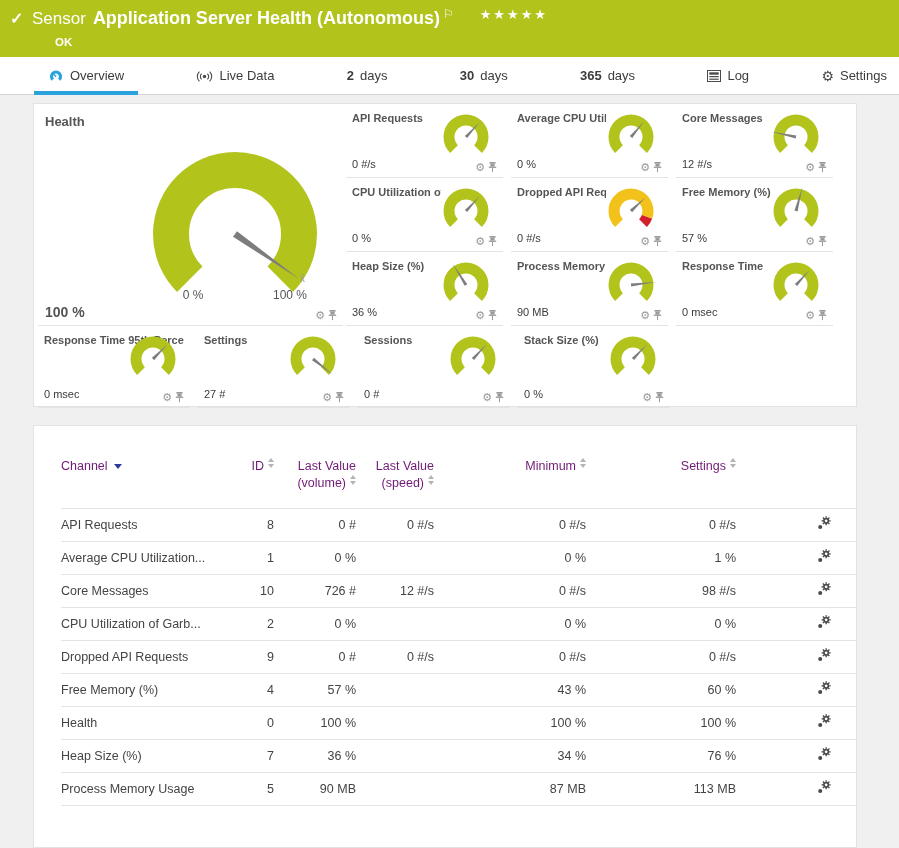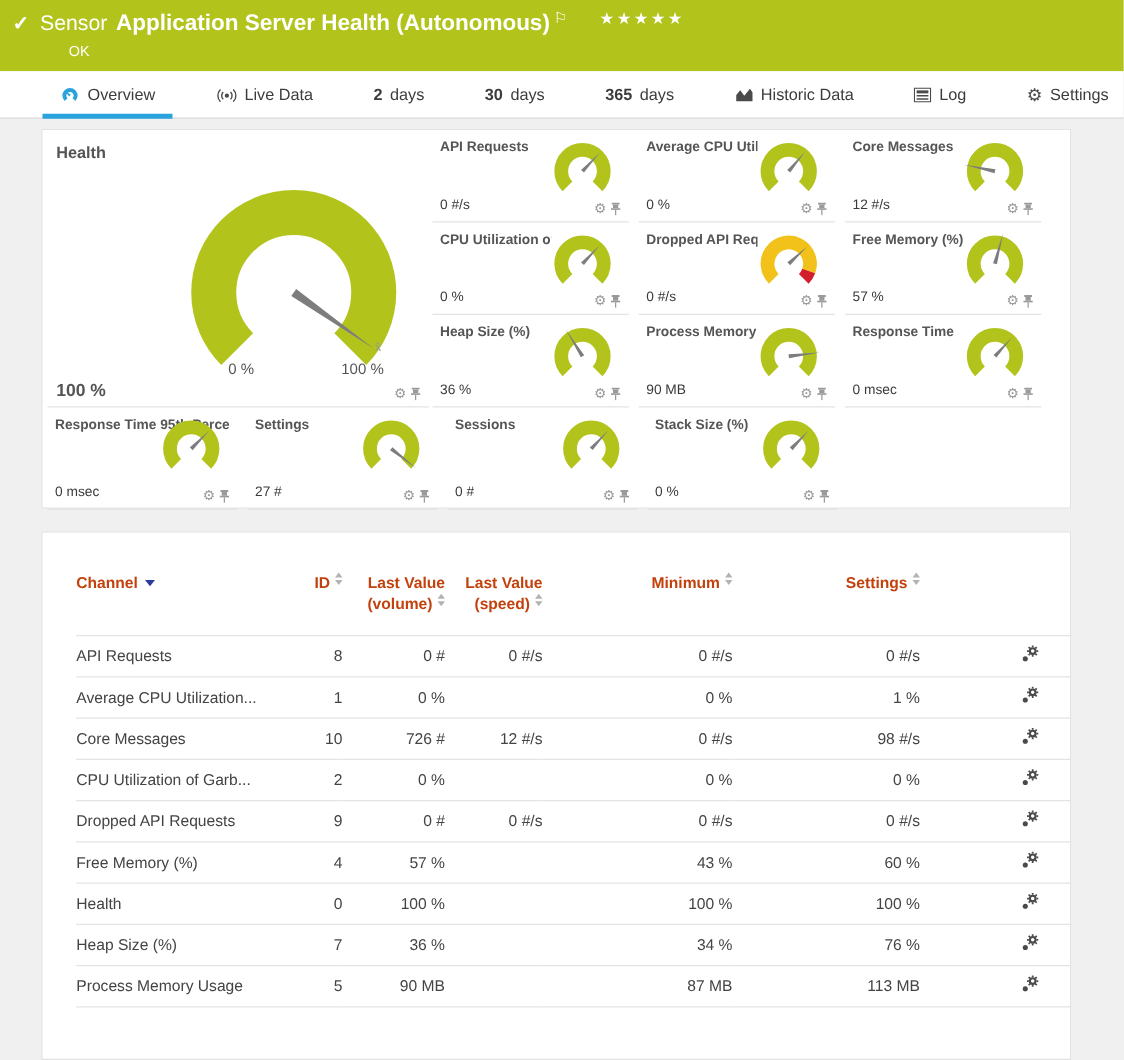--- a/index.html
+++ b/index.html
@@ -7,21 +7,21 @@
   body { font-family:"Liberation Sans",sans-serif; background:#f0f0f0; position:relative; }
 
   
   .titlebar { position:absolute; left:0; top:0; width:899px; height:57px; background:#b2c31c; color:#fff; }
   .check { position:absolute; left:10px; top:9px; font-size:16px; font-weight:bold; }
   .title-line { position:absolute; left:32px; top:7px; white-space:nowrap; }
   .kind { font-size:17px; margin-right:7px; }
   .sensor-title { font-weight:bold; font-size:18px; }
   .flag-icon { font-size:12px; vertical-align:6px; margin-left:3px; }
   .stars { font-size:13px; letter-spacing:2px; margin-left:26px; vertical-align:5px; }
-  .status-ok { position:absolute; left:55px; top:36px; font-size:11.5px; font-weight:normal; }
+  .status-ok { position:absolute; left:55px; top:36px; font-size:11.5px; font-weight:bold; }
 
   
   .tabs { position:absolute; left:0; top:57px; width:899px; height:38px; background:#fff;
           border-bottom:1px solid #d6d6d6; display:flex; justify-content:space-between;
           align-items:stretch; padding:0 8px 0 44px; }
   .tab { display:flex; align-items:center; gap:6px; font-size:13px; color:#3c3c3c; position:relative; padding:0 4px; cursor:pointer; }
   .tab.active::after { content:""; position:absolute; left:-10px; right:-10px; bottom:-1px; height:4px; background:#2aa3dc; }
   .tab b { font-weight:bold; }
   .ticon { display:inline-flex; align-items:center; line-height:1; }
   .ticon svg { display:block; }
@@ -46,21 +46,21 @@
   .gauge-svg { position:absolute; right:8px; top:7px; }
   .gvalue { position:absolute; left:6px; bottom:7px; font-size:11px; color:#3a3a3a; }
   .gicons { position:absolute; right:6px; bottom:4px; display:flex; align-items:center; gap:3px; }
   .gicons .glyph-gear { font-size:11px; color:#9a9a9a; }
   .gbottom { display:flex; }
   .gbottom .gcell { width:152px; height:82px; }
   .gbottom .glabel { right:6px; }
 
   
   table { border-collapse:collapse; table-layout:fixed; width:806px; margin:18px 27px 0 27px; }
-  th { color:#c2410c; font-size:12.5px; font-weight:bold; text-align:right; vertical-align:top; padding:14px 0 16px 0; line-height:1.35; }
+  th { color:#701a75; font-size:12.5px; font-weight:normal; text-align:right; vertical-align:top; padding:14px 0 16px 0; line-height:1.35; }
   th.col-left { text-align:left; }
   td { font-size:12.5px; color:#444; text-align:right; padding:0; height:33px; border-top:1px solid #e4e4e4; }
   td.col-left { text-align:left; }
   tr.last td { border-bottom:1px solid #e4e4e4; }
   td.action { text-align:right; padding-right:36px; }
   .sort { display:inline-block; vertical-align:2px; margin-left:4px; }
   .sort i { display:block; width:0; height:0; border-left:3.5px solid transparent; border-right:3.5px solid transparent; }
   .sort i.up { border-bottom:4px solid #b3b3b3; margin-bottom:2px; }
   .sort i.down { border-top:4px solid #b3b3b3; }
   .caret { display:inline-block; width:0; height:0; border-left:4.5px solid transparent; border-right:4.5px solid transparent; border-top:5.5px solid #2c3c9c; margin-left:6px; vertical-align:1px; }
@@ -102,28 +102,20 @@
       <b>2</b>
       <span>days</span>
     </div>
     <div class="tab">
       <b>30</b>
       <span>days</span>
     </div>
     <div class="tab">
       <b>365</b>
       <span>days</span>
-    </div>
-    <div class="tab">
-      <span class="ticon">
-        <svg width="15" height="12" viewBox="0 0 15 12">
-          <path d="M1 11 V6 l3.2-3.8 3.2 4.4 L12 1 l2 3 v7 z" fill="#4a4a4a"></path>
-        </svg>
-      </span>
-      <span>Historic Data</span>
     </div>
     <div class="tab">
       <span class="ticon">
         <svg width="14" height="12" viewBox="0 0 14 12">
           <rect x="0.5" y="0.5" width="13" height="11" fill="none" stroke="#4a4a4a"></rect>
           <rect x="2.3" y="2.3" width="9.4" height="2.4" fill="#4a4a4a"></rect>
           <rect x="2.3" y="6" width="9.4" height="1.2" fill="#4a4a4a"></rect>
           <rect x="2.3" y="8.6" width="9.4" height="1.2" fill="#4a4a4a"></rect>
         </svg>
       </span>

